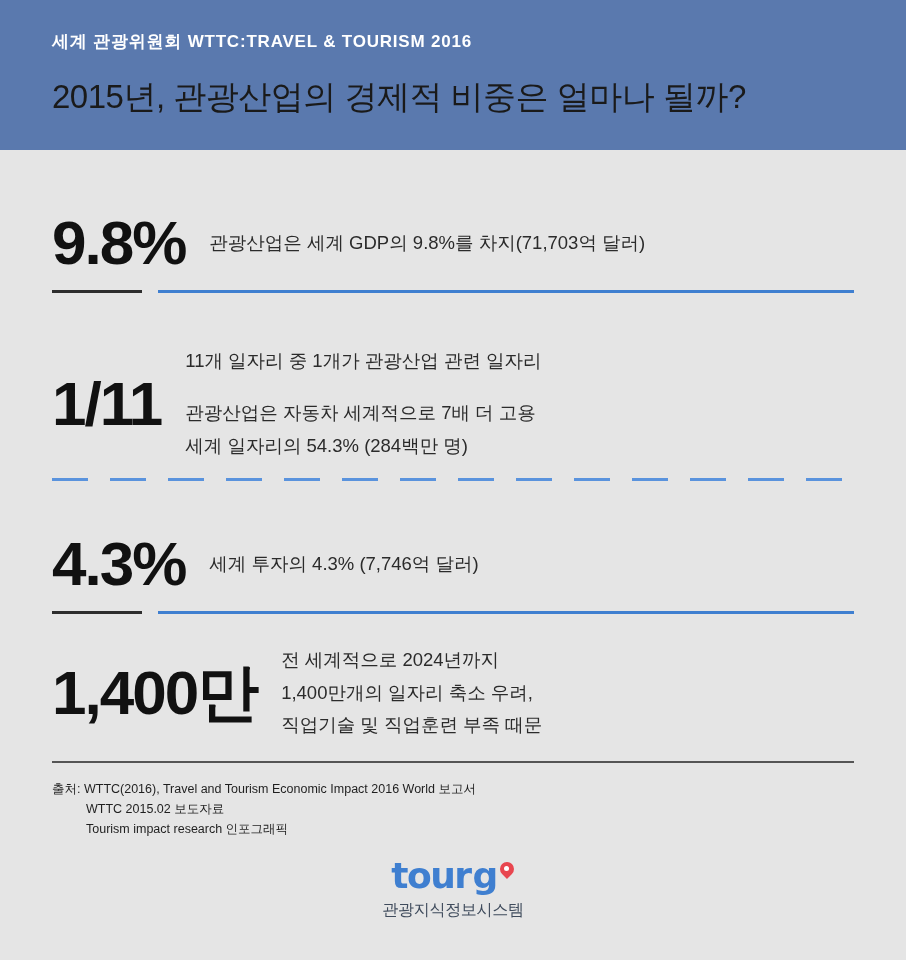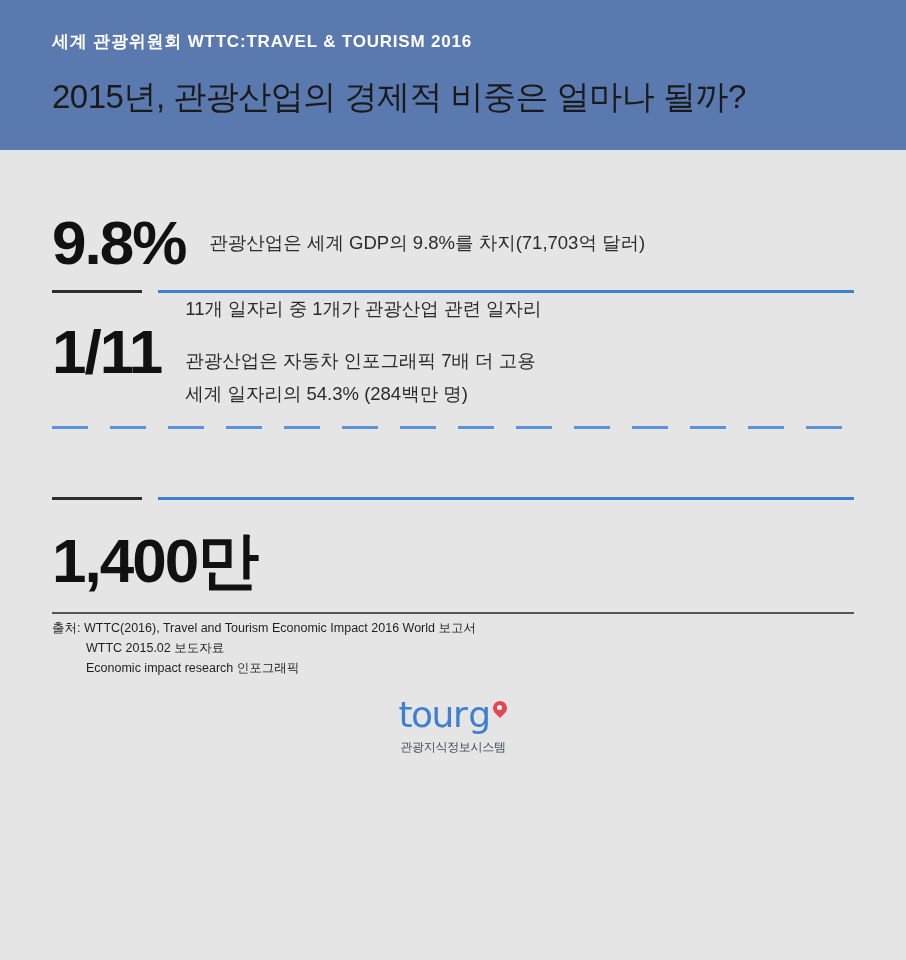--- a/index.html
+++ b/index.html
@@ -108,33 +108,33 @@
   .rule-dashed {
     height: 3px;
     margin-top: 16px;
     background-image: linear-gradient(to right, #5a93dd 0 62%, rgba(0,0,0,0) 62% 100%);
     background-size: 58px 3px;
     background-repeat: repeat-x;
   }
 
   
   .row-1 { padding-top: 62px; }
-  .row-2 { }
+  .row-2 { padding-top: 52px; }
   .row-3 { padding-top: 52px; }
   .row-4 { padding-top: 30px; }
 
   .row-4 .rule-plain {
     height: 2px;
     background: #555555;
     margin-top: 20px;
   }
 
   
   .source {
-    padding: 4px 52px 0 52px;
+    padding: 16px 52px 0 52px;
     box-sizing: border-box;
     color: #1f1f1f;
     font-size: 12.5px;
     line-height: 1.6;
   }
   .source .ind {
     padding-left: 34px;
   }
 
   
@@ -146,21 +146,21 @@
     justify-content: center;
   }
   .logo-mark {
     display: flex;
     align-items: center;
     justify-content: center;
     gap: 2px;
   }
   .logo-text {
     font-size: 36px;
-    font-weight: normal;
+    font-weight: bold;
     color: #3f7fd0;
     letter-spacing: -1.5px;
     font-family: "DejaVu Sans", sans-serif;
   }
   .logo-pin {
     width: 15px;
     height: 15px;
     position: relative;
     margin-left: 1px;
     margin-top: -12px;
@@ -177,21 +177,21 @@
   .logo-pin .pin-dot {
     position: absolute;
     left: 4.5px; top: 4px;
     width: 5px;
     height: 5px;
     background: #ffffff;
     border-radius: 50%;
   }
   .logo-caption {
     margin-top: 4px;
-    font-size: 12px;
+    font-size: 16px;
     color: #3f4b5c;
     letter-spacing: -0.3px;
   }
 </style>
 </head>
 <body>
 
 <div class="poster">
 
   <div class="header">
@@ -213,48 +213,59 @@
         <div class="seg-gap"></div>
         <div class="seg-blue"></div>
       </div>
     </div>
 
     <div class="stat-row row-2">
       <div class="stat-inner">
         <div class="stat-figure">1/11</div>
         <div class="stat-lines">
           <div class="line">11개 일자리 중 1개가 관광산업 관련 일자리</div>
-          <div class="line spaced">관광산업은 자동차 인포그래픽 7배 더 고용</div>
+          <div class="line spaced">관광산업은 자동차 세계적으로 7배 더 고용</div>
           <div class="line">세계 일자리의 54.3% (284백만 명)</div>
         </div>
       </div>
       <div class="rule-dashed"></div>
     </div>
 
     <div class="stat-row row-3">
+      <div class="stat-inner">
+        <div class="stat-figure">4.3%</div>
+        <div class="stat-lines">
+          <div class="line">세계 투자의 4.3% (7,746억 달러)</div>
+        </div>
+      </div>
       <div class="rule">
         <div class="seg-dark"></div>
         <div class="seg-gap"></div>
         <div class="seg-blue"></div>
       </div>
     </div>
 
     <div class="stat-row row-4">
       <div class="stat-inner">
         <div class="stat-figure">1,400만</div>
+        <div class="stat-lines">
+          <div class="line">전 세계적으로 2024년까지</div>
+          <div class="line">1,400만개의 일자리 축소 우려,</div>
+          <div class="line">직업기술 및 직업훈련 부족 때문</div>
+        </div>
       </div>
       <div class="rule-plain"></div>
     </div>
 
   </div>
 
   <div class="source">
     <div>출처: WTTC(2016), Travel and Tourism Economic Impact 2016 World 보고서</div>
     <div class="ind">WTTC 2015.02 보도자료</div>
-    <div class="ind">Economic impact research 인포그래픽</div>
+    <div class="ind">Tourism impact research 인포그래픽</div>
   </div>
 
   <div class="logo-wrap">
     <div class="logo-mark">
       <span class="logo-text">tour</span>
         <span class="logo-text">g</span>
       <span class="logo-pin">
         <span class="pin-body"></span>
         <span class="pin-dot"></span>
       </span>

